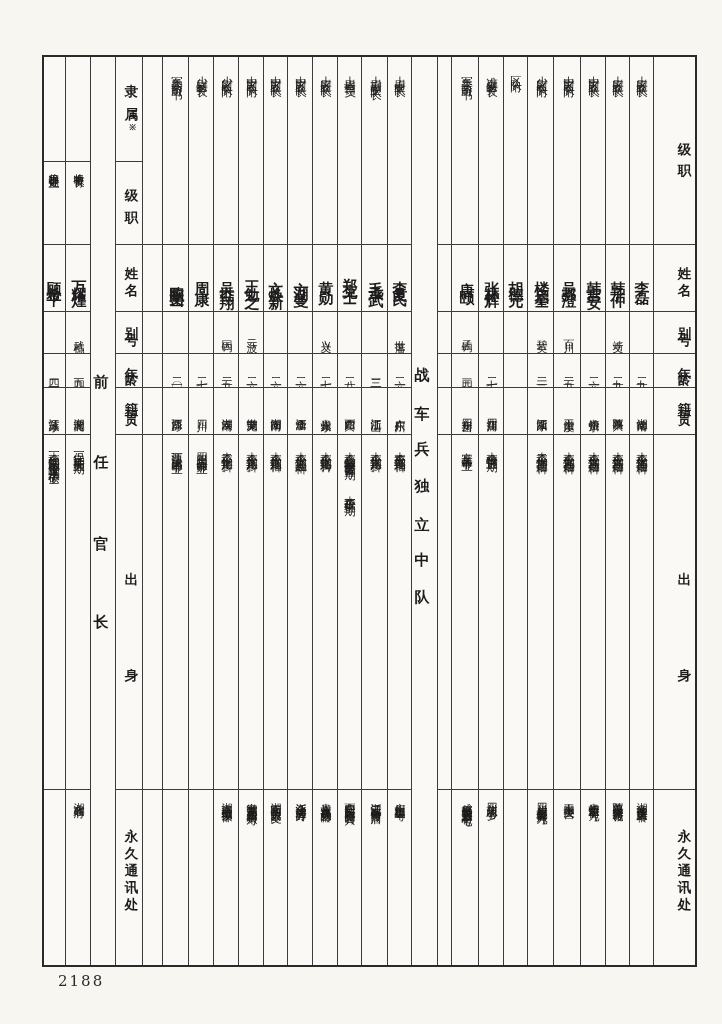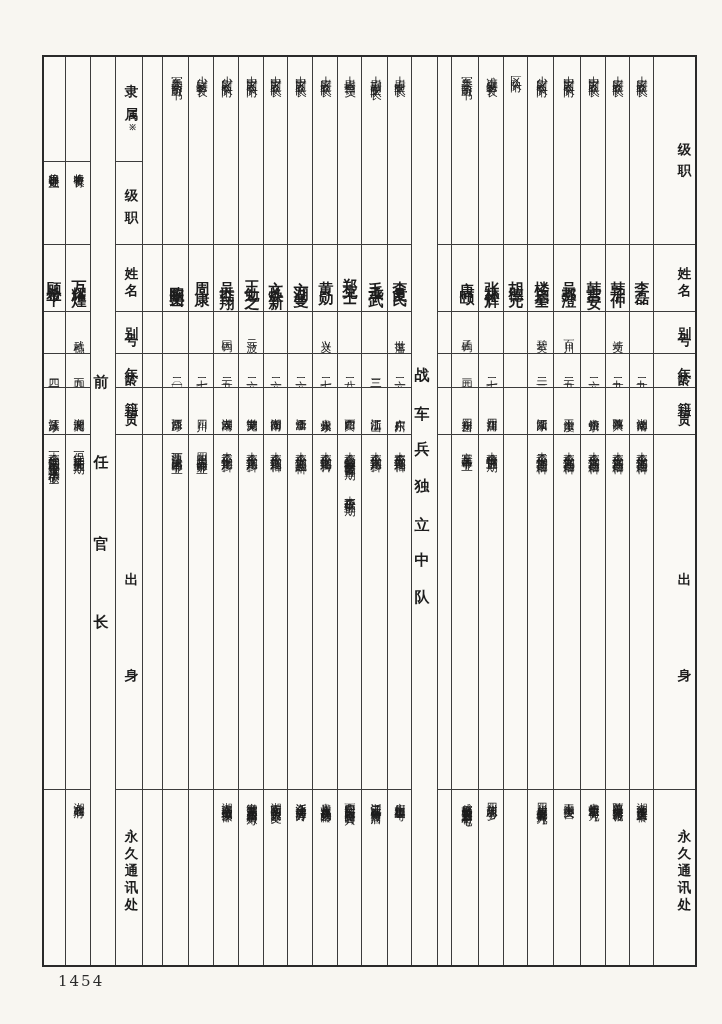--- a/index.html
+++ b/index.html
@@ -296,14 +296,14 @@
       <div class="col" style="width: 41px;">
         <div class="cell hd hc-rank-r" style="height: 188px;">级职</div>
         <div class="cell hd hc-name" style="height: 67px;">姓名</div>
         <div class="cell hd hc-alias" style="height: 42px;">别号</div>
         <div class="cell hd hc-age" style="height: 34px;">年龄</div>
         <div class="cell hd hc-origin" style="height: 47px;">籍贯</div>
         <div class="cell hd hc-bg" style="height: 355px;">出身</div>
         <div class="cell hd hc-addr" style="height: 175px;">永久通讯处</div>
       </div>
     </div>
-  <div class="page-number">1454</div>
+  <div class="page-number">2188</div>
 </div>
 
 </body></html>

